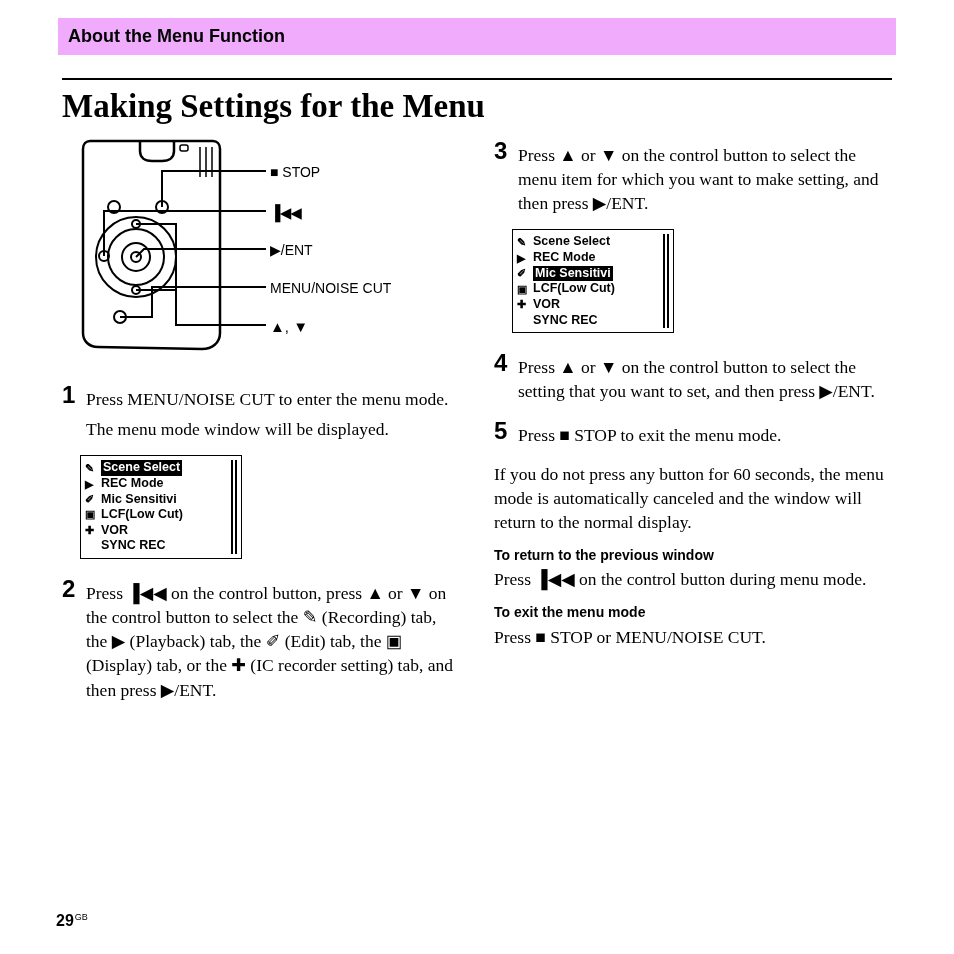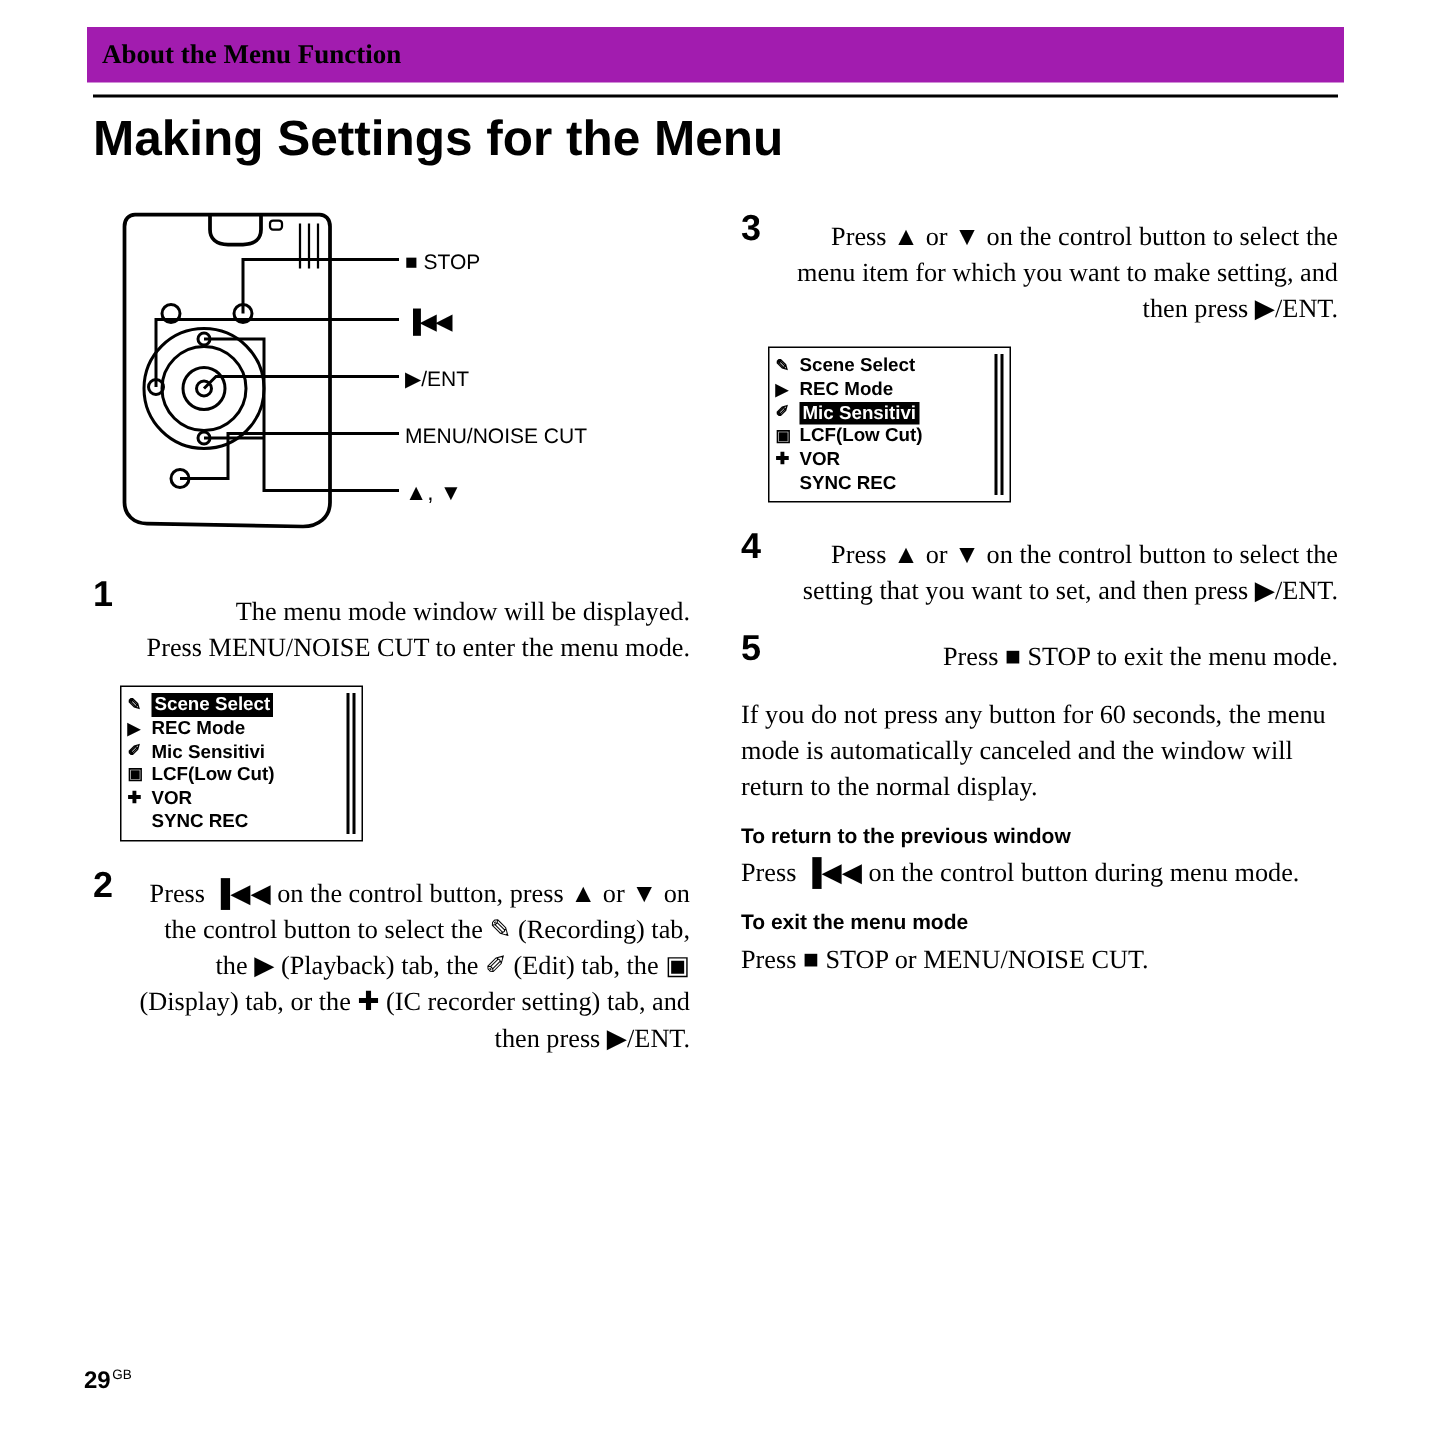--- a/index.html
+++ b/index.html
@@ -11,36 +11,36 @@
     width: 954px;
     height: 954px;
     position: relative;
     box-sizing: border-box;
   }
   .page {
     padding: 18px 62px 20px 62px;
     box-sizing: border-box;
   }
   .section-bar {
-    background: #a21caf;
+    background: #f0abfc;
     padding: 8px 10px 8px 10px;
-    font-family: Liberation Serif, serif;
+    font-family: Liberation Sans, sans-serif;
     font-weight: 900;
     font-size: 18px;
-    margin-bottom: 8px;
+    margin-bottom: 23px;
     margin-left: -4px;
     margin-right: -4px;
   }
   .title {
-    font-family: Liberation Sans, sans-serif;
+    font-family: Liberation Serif, serif;
     font-weight: 900;
     font-size: 33px;
     border-top: 2px solid #000;
     padding-top: 8px;
-    margin-bottom: 28px;
+    margin-bottom: 12px;
   }
   .columns {
     display: flex;
     gap: 34px;
   }
   .col {
     flex: 1;
     font-size: 17.5px;
     line-height: 1.38;
   }
@@ -54,21 +54,20 @@
     font-weight: 900;
     font-size: 24px;
     margin-right: 6px;
     line-height: 1;
     padding-top: 2px;
     min-width: 18px;
   }
   .step-body {
     flex: 1;
     padding-top: 6px;
-    text-align: right;
   }
   .screen {
     border: 1.5px solid #000;
     width: 152px;
     margin: 14px 0 16px 18px;
     position: relative;
     padding: 4px 4px 4px 4px;
     font-family: Arial, Helvetica, sans-serif;
     font-weight: 900;
     font-size: 12.5px;
@@ -200,22 +199,22 @@
         <div class="dlabel lbl-stop">■ STOP</div>
         <div class="dlabel lbl-prev glyph">▐◀◀</div>
         <div class="dlabel lbl-ent">▶/ENT</div>
         <div class="dlabel lbl-menu">MENU/NOISE CUT</div>
         <div class="dlabel lbl-ud glyph">▲, ▼</div>
       </div>
 
       <div class="step">
         <div class="step-num">1</div>
         <div class="step-body">
+          <div>Press MENU/NOISE CUT to enter the menu mode.</div>
           <div style="margin-top:6px">The menu mode window will be displayed.</div>
-          <div>Press MENU/NOISE CUT to enter the menu mode.</div>
         </div>
       </div>
 
       <div class="screen">
         <div class="inner">
           <div class="icons">
             <div>✎</div>
             <div>▶</div>
             <div>✐</div>
             <div>▣</div>

